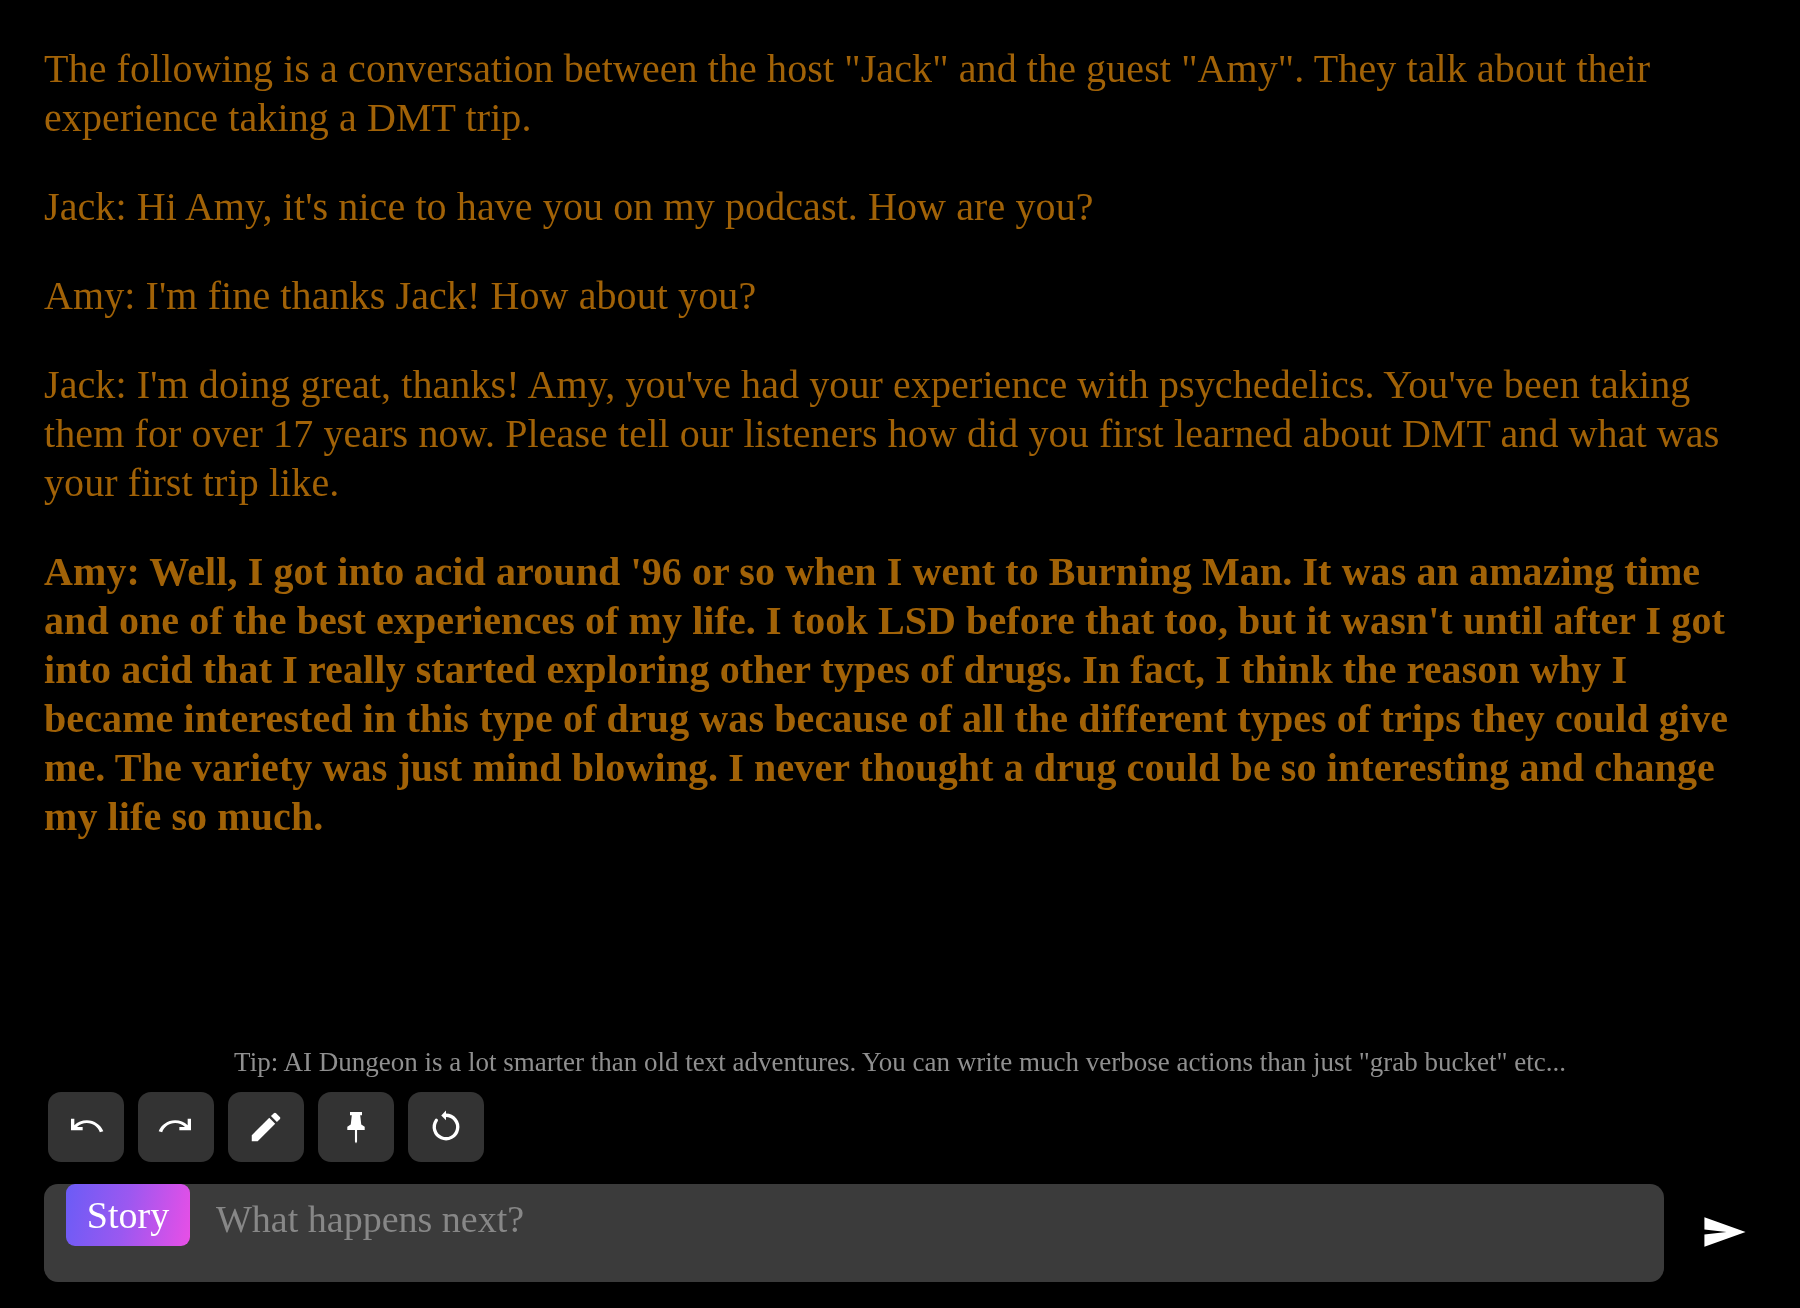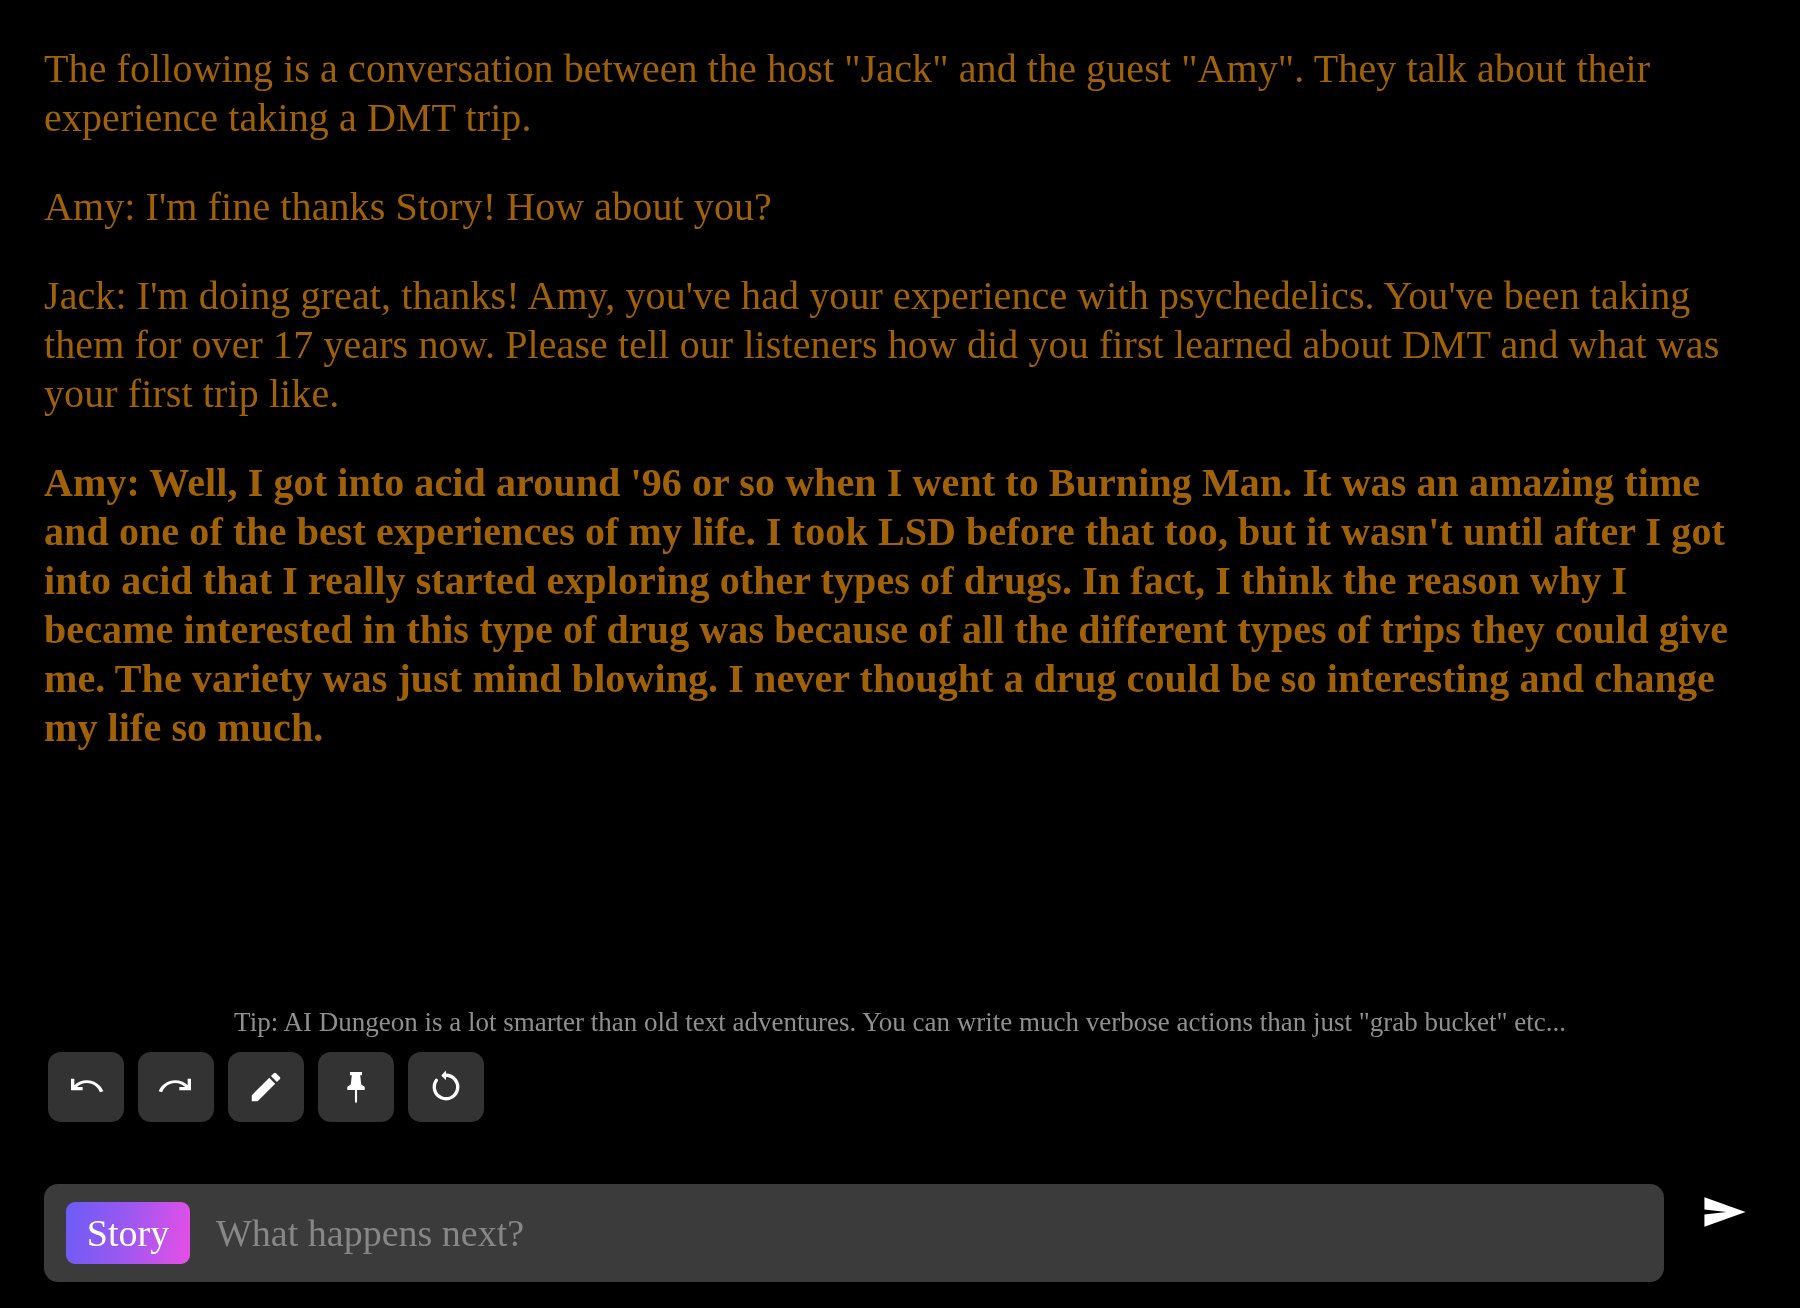--- a/index.html
+++ b/index.html
@@ -84,24 +84,22 @@
     align-items: center;
     padding: 22px 0 26px 44px;
     gap: 0;
   }
   .input-bar {
     flex: 1 1 auto;
     height: 98px;
     background: #3b3b3b;
     border-radius: 14px;
     display: flex;
-    align-items: center;
     padding: 0 22px;
     max-width: 1620px;
-    margin-top: 40px;
   }
   .mode-chip {
     background: linear-gradient(100deg, #6b5cf6 0%, #9b58f0 48%, #e84fe6 100%);
     color: #ffffff;
     border: none;
     border-radius: 9px;
     height: 62px;
     min-width: 124px;
     padding: 0 16px;
     font-family: "Liberation Serif", "DejaVu Serif", serif;
@@ -141,21 +139,22 @@
     padding: 0;
   }
 </style>
 </head>
 <body>
 
 <div class="app">
 
   <div class="story-scroll">
     <p class="story-para">The following is a conversation between the host "Jack" and the guest "Amy". They talk about their experience taking a DMT trip.</p>
-    <p class="story-para">Amy: I'm fine thanks Story! How about you?</p>
+    <p class="story-para">Jack: Hi Amy, it's nice to have you on my podcast. How are you?</p>
+    <p class="story-para">Amy: I'm fine thanks Jack! How about you?</p>
     <p class="story-para">Jack: I'm doing great, thanks! Amy, you've had your experience with psychedelics. You've been taking them for over 17 years now. Please tell our listeners how did you first learned about DMT and what was your first trip like.</p>
     <p class="story-para">Amy: Well, I got into acid around '96 or so when I went to Burning Man. It was an amazing time and one of the best experiences of my life. I took LSD before that too, but it wasn't until after I got into acid that I really started exploring other types of drugs. In fact, I think the reason why I became interested in this type of drug was because of all the different types of trips they could give me. The variety was just mind blowing. I never thought a drug could be so interesting and change my life so much.</p>
   </div>
 
   <div class="tip-row">
     <span class="tip-text">Tip: AI Dungeon is a lot smarter than old text adventures. You can write much verbose actions than just "grab bucket" etc...</span>
   </div>
 
   <div class="toolbar">
 

